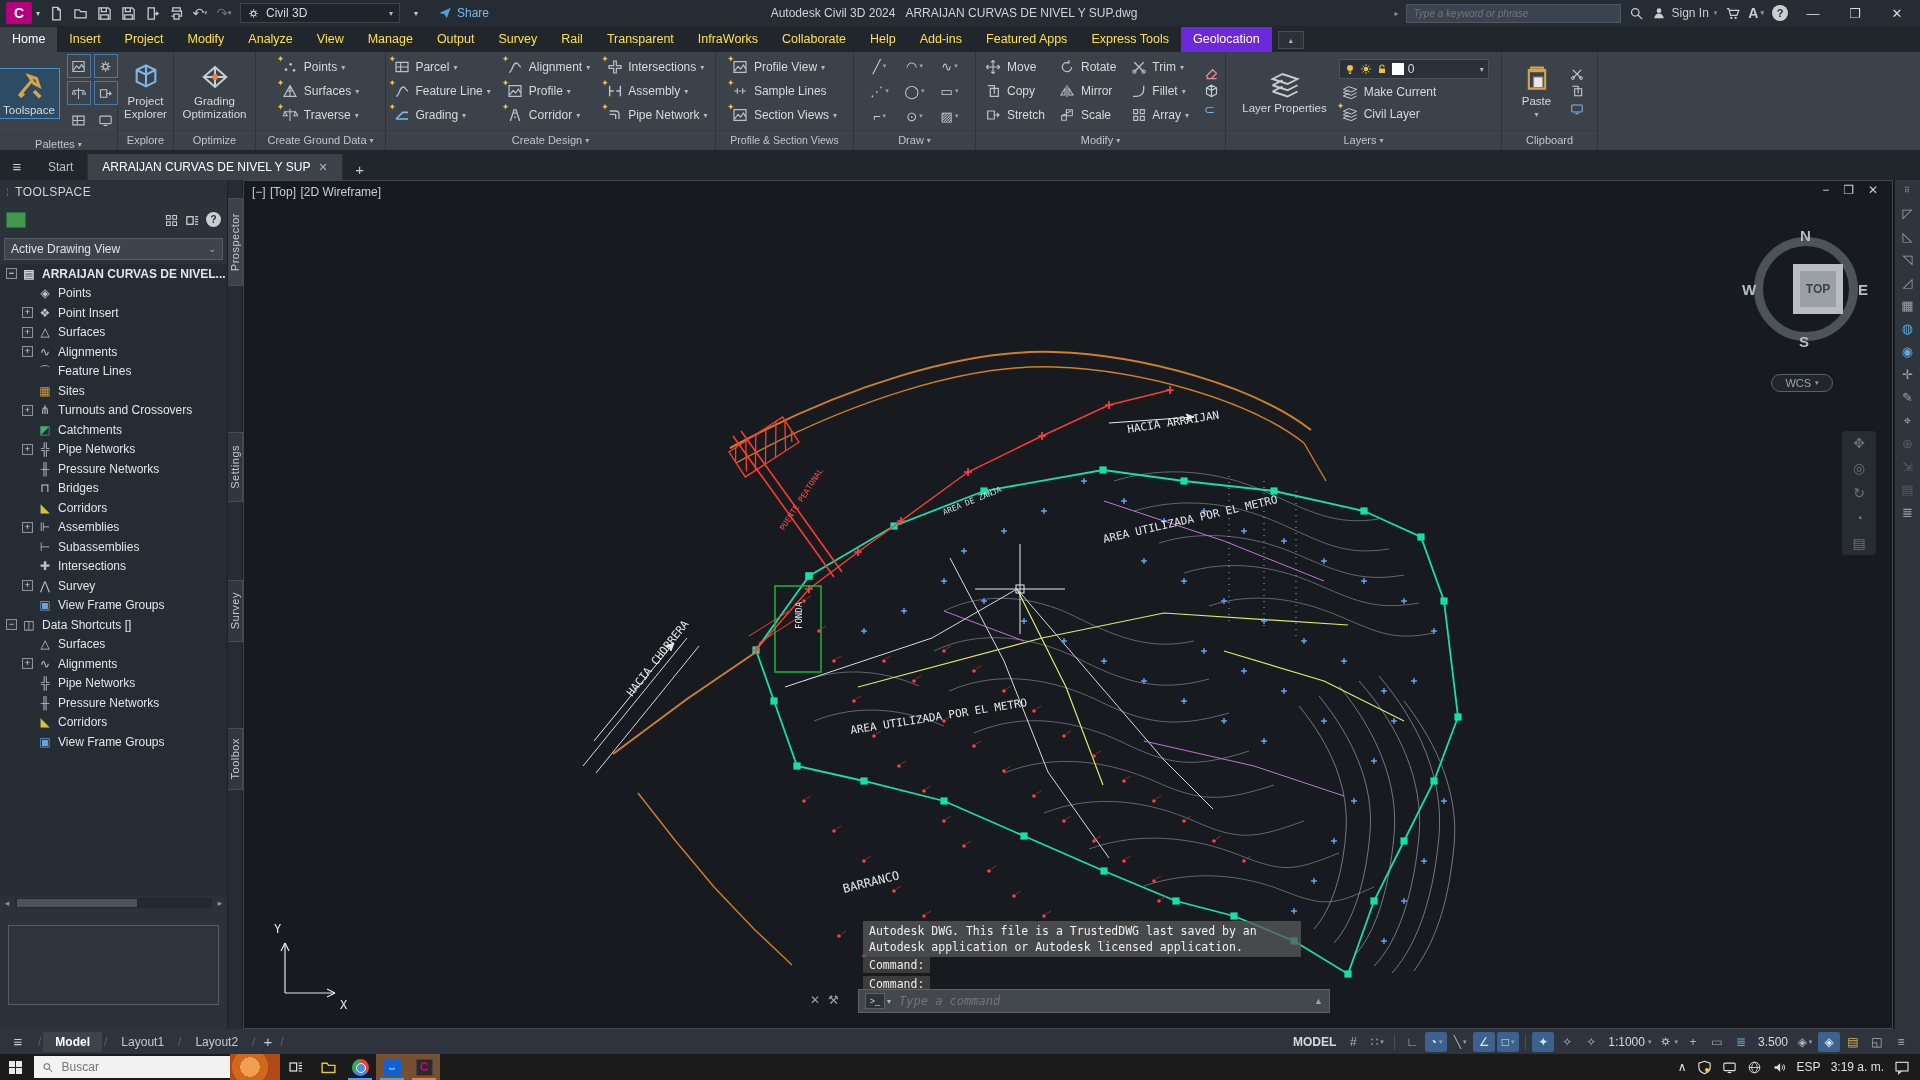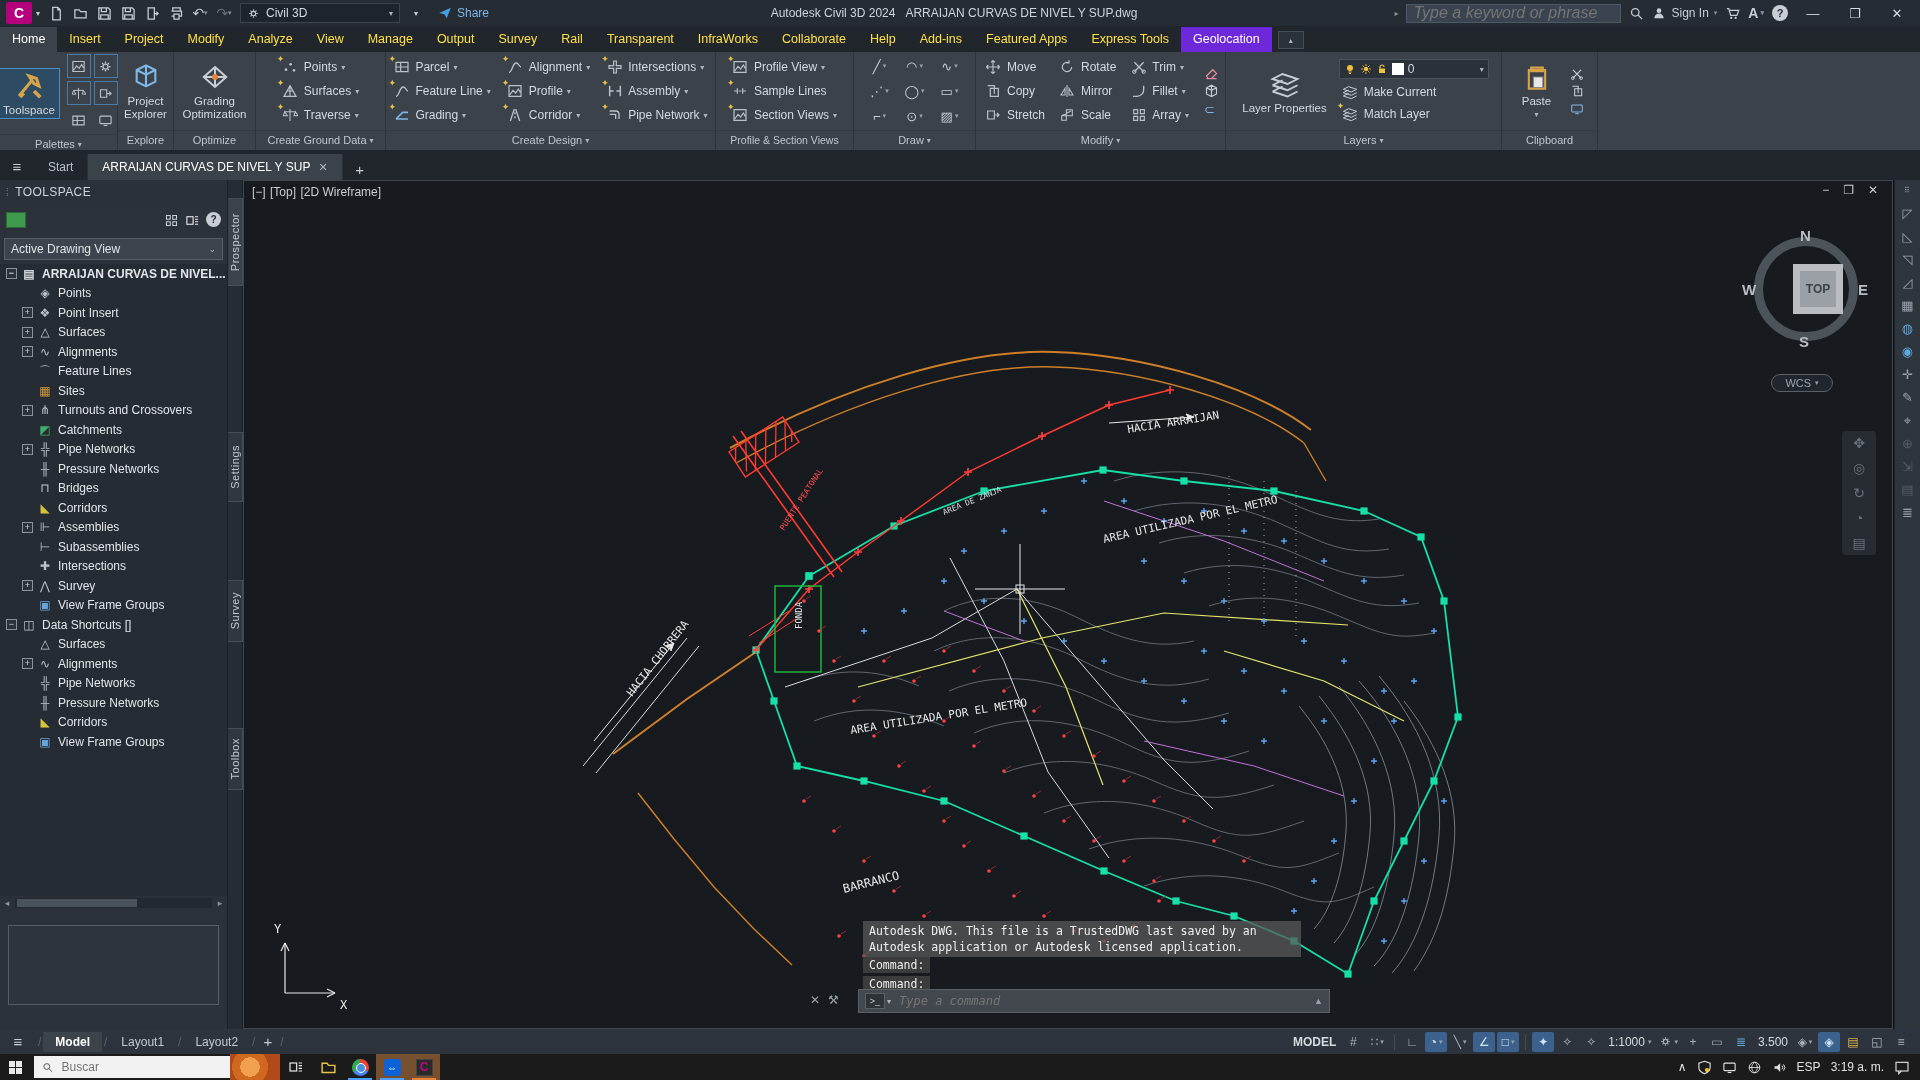--- a/index.html
+++ b/index.html
@@ -16,21 +16,21 @@
   .qbtn { width:24px; height:22px; display:flex; align-items:center; justify-content:center; color:#c9ced4; }
   .qbtn svg { width:15px; height:15px; }
   #wscombo { width:160px; height:20px; background:#1e242b; border:1px solid #3c434b; margin:0 4px;
     display:flex; align-items:center; padding:0 6px; color:#d5dade; }
   #wscombo .gear { color:#c9ced4; margin-right:6px; }
   #wscombo .car { margin-left:auto; font-size:8px; color:#aeb6be; }
   #titletext { position:absolute; left:0; right:12px; text-align:center; color:#cfd4da; pointer-events:none; }
   #titleright { position:absolute; right:6px; top:2px; height:22px; display:flex; align-items:center; gap:8px; }
   #searchbox { width:215px; height:19px; background:#3a4450; border:1px solid #4d5866; display:flex; align-items:center; padding:0 6px; }
   #searchbox input { background:transparent; border:0; outline:0; color:#fdba74; font-style:italic; width:100%;
-    font-family:"Liberation Sans",sans-serif; font-size:16px; }
+    font-family:"Liberation Sans",sans-serif; font-size:10px; }
   .tbicon { color:#c9ced4; display:flex; align-items:center; gap:2px; }
   .wbtn { width:34px; height:22px; display:flex; align-items:center; justify-content:center; color:#d5dade; font-size:13px; }
 
   
   #tabrow { position:absolute; left:0; top:26px; width:1920px; height:26px; background:#21262d; display:flex; align-items:flex-end; }
   .rtab { padding:5px 12px 6px; color:#fde047; font-size:12.5px; cursor:default; }
   .rtab.active { background:#3b424a; color:#fff; }
   .rtab.geo { background:#6d28d9; color:#fff; }
   #tabextra { margin-left:6px; width:26px; height:18px; background:#2b323a; border:1px solid #454d56; margin-bottom:3px;
     display:flex;align-items:center;justify-content:center;font-size:8px;color:#aeb6be; }
@@ -849,21 +849,21 @@
             </span>
           <span>Make Current</span>
         </div>
         <div class="rowitem" style="height:18px">
           <span class="i16">
               <svg viewBox="0 0 24 24" style="color:#c9ced4">
                 <use href="#sym-layers"></use>
               </svg>
               <span class="star" style="color:#e8c34a">✦</span>
             </span>
-          <span>Match Layer</span>
+          <span>Civil Layer</span>
         </div>
       </div>
     </div>
     <div class="plabel dd">Layers</div>
   </div>
 
   <div class="panel" style="width:96px">
     <div class="pbody" style="gap:8px">
       <div class="bigbtn">
         <span class="bicon">

